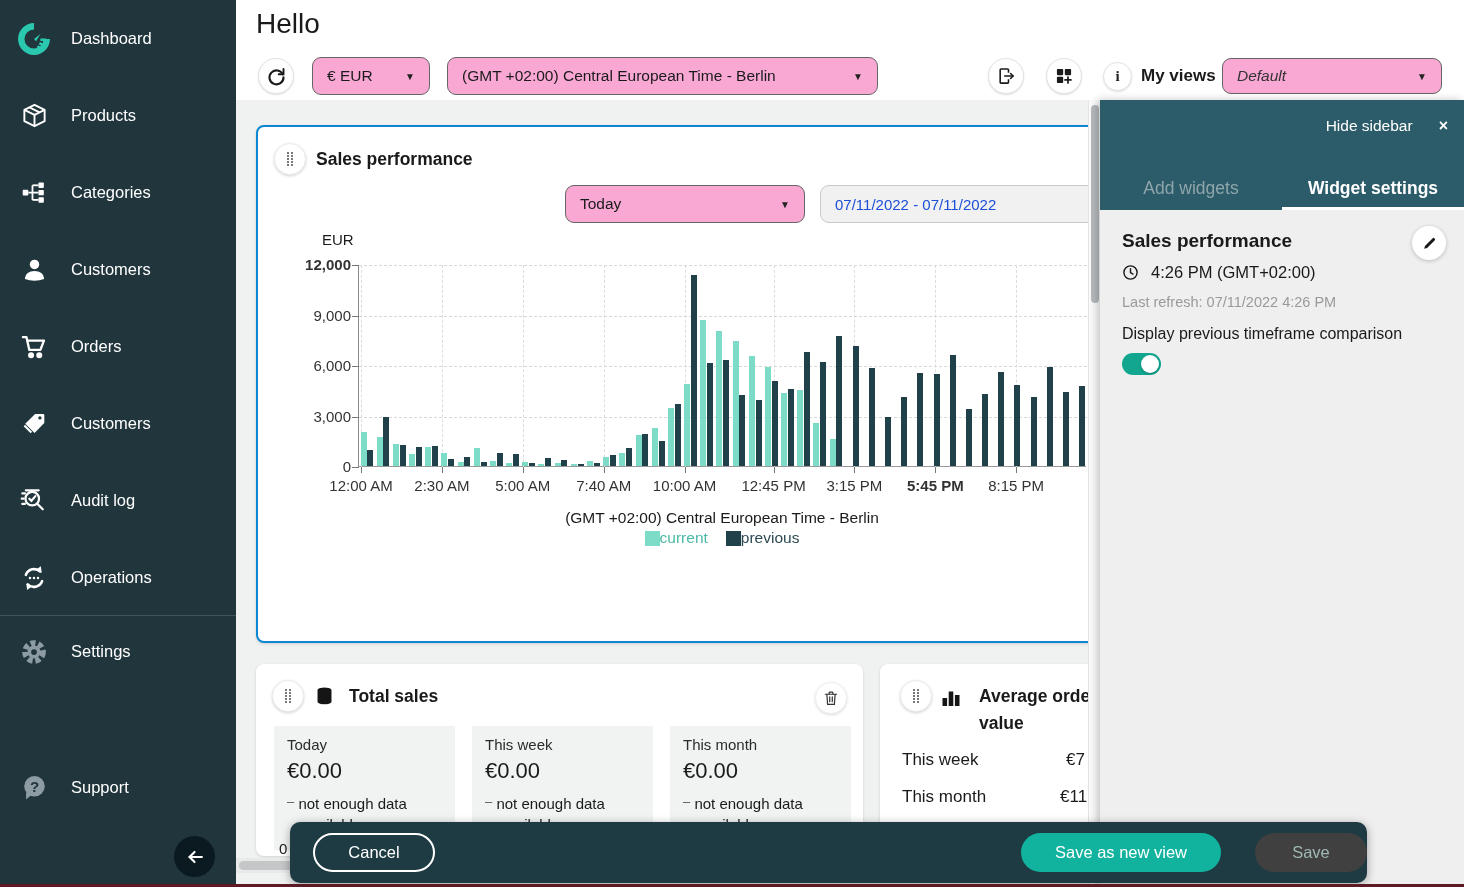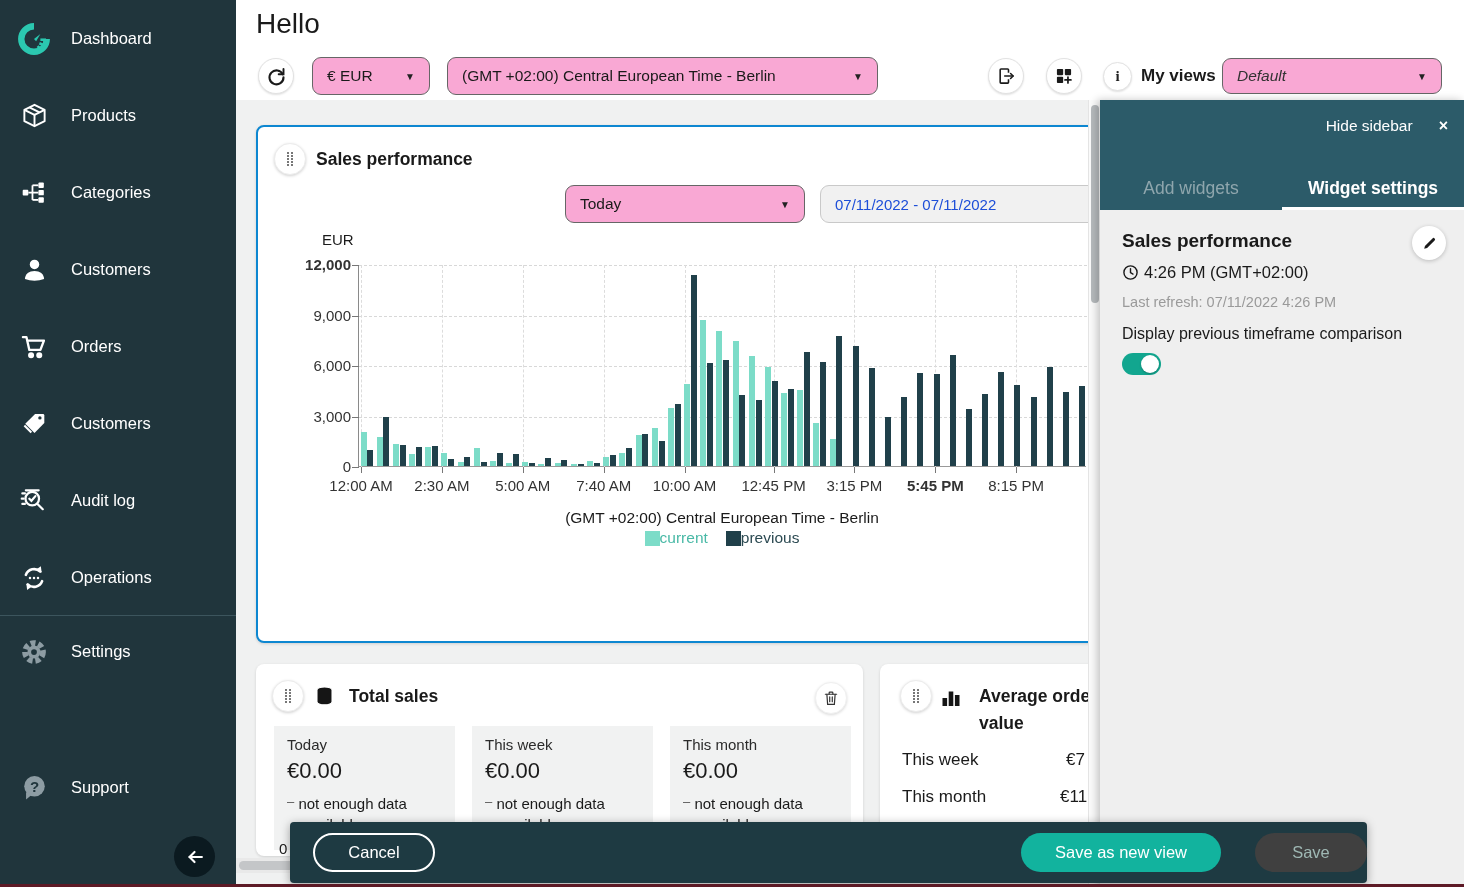--- a/index.html
+++ b/index.html
@@ -87,28 +87,28 @@
   .rs-head { position:absolute; left:0; top:0; width:364px; height:110px; background:#2c5b69; }
   .hide-row { position:absolute; top:17px; right:16px; color:#fff; font-size:15.5px; display:flex; align-items:center; gap:26px; cursor:pointer; }
   .hide-x { font-weight:bold; font-size:16px; }
   .rs-tabs { position:absolute; bottom:0; left:0; width:364px; height:44px; display:flex; }
   .rs-tab { flex:1; display:flex; align-items:center; justify-content:center; font-size:17.5px; cursor:pointer; position:relative; }
   .tab-add { color:#8fa6ad; }
   .tab-settings { color:#fff; font-weight:bold; }
   .tab-settings::after { content:""; position:absolute; bottom:0; left:0; right:0; height:3px; background:#fff; }
   .rs-title { position:absolute; left:22px; top:130px; font-size:19px; font-weight:bold; color:#1a1a1a; }
   .pencil-btn { position:absolute; right:18px; top:126px; width:34px; height:34px; border-radius:50%; background:#fff; box-shadow:0 1px 4px rgba(0,0,0,.22); display:flex; align-items:center; justify-content:center; cursor:pointer; }
-  .rs-time { position:absolute; left:22px; top:163px; font-size:16.5px; color:#1a1a1a; display:flex; align-items:center; gap:5px; }
+  .rs-time { position:absolute; left:22px; top:163px; font-size:16.5px; color:#1a1a1a; display:flex; align-items:center; gap:12px; }
   .rs-refresh { position:absolute; left:22px; top:194px; font-size:14.5px; color:#9a9a9a; }
   .rs-toggle-label { position:absolute; left:22px; top:225px; font-size:16px; color:#1a1a1a; }
   .toggle { position:absolute; left:22px; top:253px; width:39px; height:22px; border-radius:11px; background:#12a68f; cursor:pointer; }
   .toggle-knob { position:absolute; right:2px; top:2px; width:18px; height:18px; border-radius:50%; background:#fff; box-shadow:0 1px 2px rgba(0,0,0,.25); }
 
   
-  .bottom-bar { position:absolute; left:290px; top:822px; width:1077px; height:61px; background:#1e3a42; border-radius:4px; box-shadow:0 2px 10px rgba(0,0,0,.35); z-index:5; }
+  .bottom-bar { position:absolute; left:290px; top:822px; width:1077px; height:61px; background:#1e3a42; border-radius:10px; box-shadow:0 2px 10px rgba(0,0,0,.35); z-index:5; }
   .bb-btn { position:absolute; top:11px; height:39px; border-radius:20px; display:flex; align-items:center; justify-content:center; font-size:16.5px; cursor:pointer; }
   .btn-cancel { left:23px; width:122px; border:2px solid #fff; color:#fff; }
   .btn-save-new { right:146px; width:200px; background:#12b39e; color:#fff; }
   .btn-save { right:0; width:112px; background:#404040; color:#9fb8b4; }
   .bottom-line { position:absolute; left:0; top:884px; width:1464px; height:3px; background:#5d1a26; z-index:6; }
 </style>
 </head>
 <body>
 
 <div class="app">

